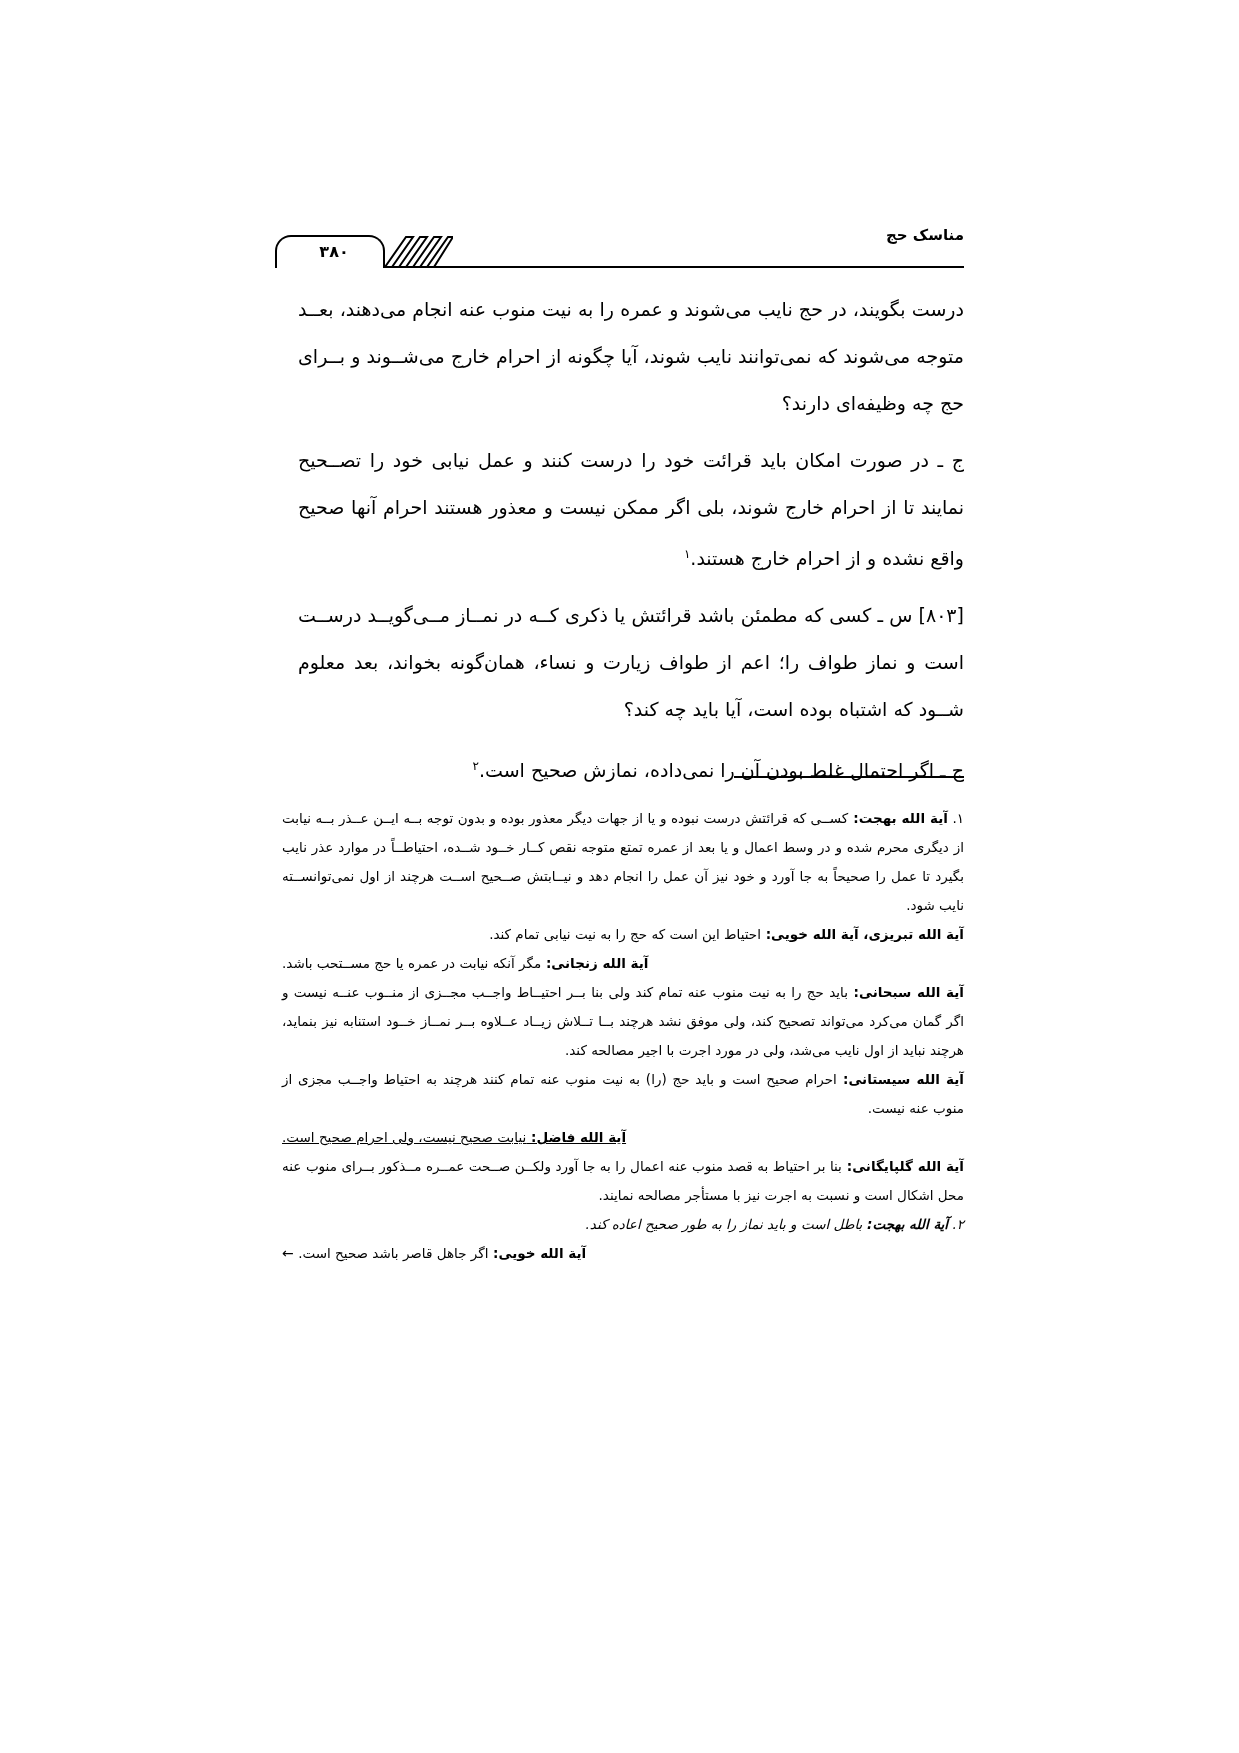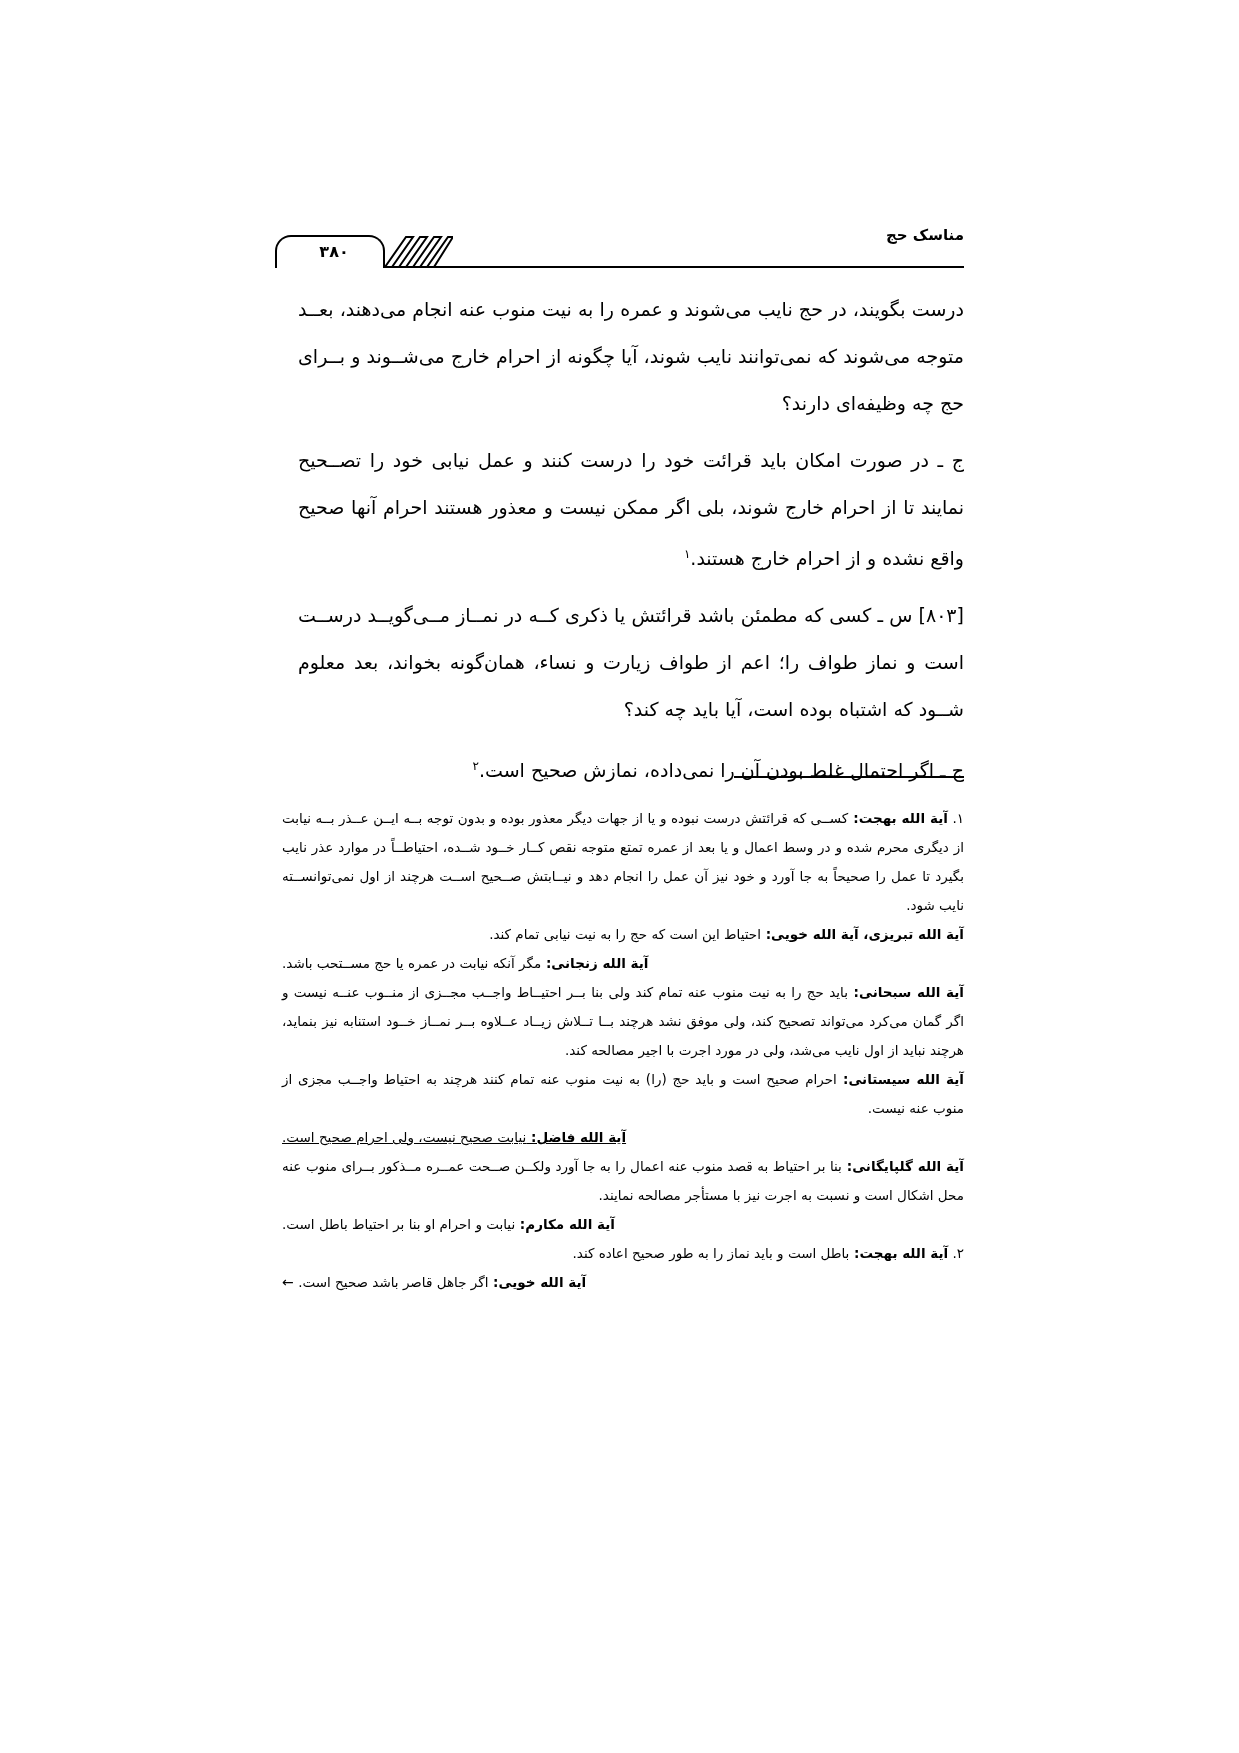--- a/index.html
+++ b/index.html
@@ -188,18 +188,17 @@
   <div class="fn-rule"></div>
 
   <div class="footnotes" id="footnotes">
       <div class="fn-block" style="text-align: justify;"><span class="fn-num">۱. </span><span class="fn-name">آیة الله بهجت: </span><span>کســی که قرائتش درست نبوده و یا از جهات دیگر معذور بوده و بدون توجه بــه ایــن عــذر بــه نیابت از دیگری محرم شده و در وسط اعمال و یا بعد از عمره تمتع متوجه نقص کــار خــود شــده، احتیاطــاً در موارد عذر نایب بگیرد تا عمل را صحیحاً به جا آورد و خود نیز آن عمل را انجام دهد و نیــابتش صــحیح اســت هرچند از اول نمی‌توانســته نایب شود.</span></div>
       <div class="fn-block" style="text-align: right;"><span class="fn-name">آیة الله تبریزی، آیة الله خویی: </span><span>احتیاط این است که حج را به نیت نیابی تمام کند.</span></div>
       <div class="fn-block" style="text-align: left;"><span class="fn-name">آیة الله زنجانی: </span><span>مگر آنکه نیابت در عمره یا حج مســتحب باشد.</span></div>
       <div class="fn-block" style="text-align: justify;"><span class="fn-name">آیة الله سبحانی: </span><span>باید حج را به نیت منوب عنه تمام کند ولی بنا بــر احتیــاط واجــب مجــزی از منــوب عنــه نیست و اگر گمان می‌کرد می‌تواند تصحیح کند، ولی موفق نشد هرچند بــا تــلاش زیــاد عــلاوه بــر نمــاز خــود استنابه نیز بنماید، هرچند نباید از اول نایب می‌شد، ولی در مورد اجرت با اجیر مصالحه کند.</span></div>
       <div class="fn-block" style="text-align: justify;"><span class="fn-name">آیة الله سیستانی: </span><span>احرام صحیح است و باید حج (را) به نیت منوب عنه تمام کنند هرچند به احتیاط واجــب مجزی از منوب عنه نیست.</span></div>
       <div class="fn-block" style="text-align: left; text-decoration: underline;"><span class="fn-name">آیة الله فاضل: </span><span>نیابت صحیح نیست، ولی احرام صحیح است.</span></div>
       <div class="fn-block" style="text-align: justify;"><span class="fn-name">آیة الله گلپایگانی: </span><span>بنا بر احتیاط به قصد منوب عنه اعمال را به جا آورد ولکــن صــحت عمــره مــذکور بــرای منوب عنه محل اشکال است و نسبت به اجرت نیز با مستأجر مصالحه نمایند.</span></div>
-      <div class="fn-block" style="text-align: left;"><span class="fn-name">آیة الله مکارم: </span><span>نیابت و احرام او بنا بر احتیاط باطل است.</span></div>
-      <div class="fn-block" style="text-align: justify;"><span class="fn-num">۲. </span><span class="fn-name">آیة الله بهجت: </span><span>باطل است و باید نماز را به طور صحیح اعاده کند.</span></div>
+      <div class="fn-block" style="text-align: justify; font-style: italic;"><span class="fn-num">۲. </span><span class="fn-name">آیة الله بهجت: </span><span>باطل است و باید نماز را به طور صحیح اعاده کند.</span></div>
       <div class="fn-block" style="text-align: left;"><span class="fn-name">آیة الله خویی: </span><span>اگر جاهل قاصر باشد صحیح است.</span><span class="arrow-end">  ←</span></div>
     </div>
 
 </div>
 
 </body></html>

